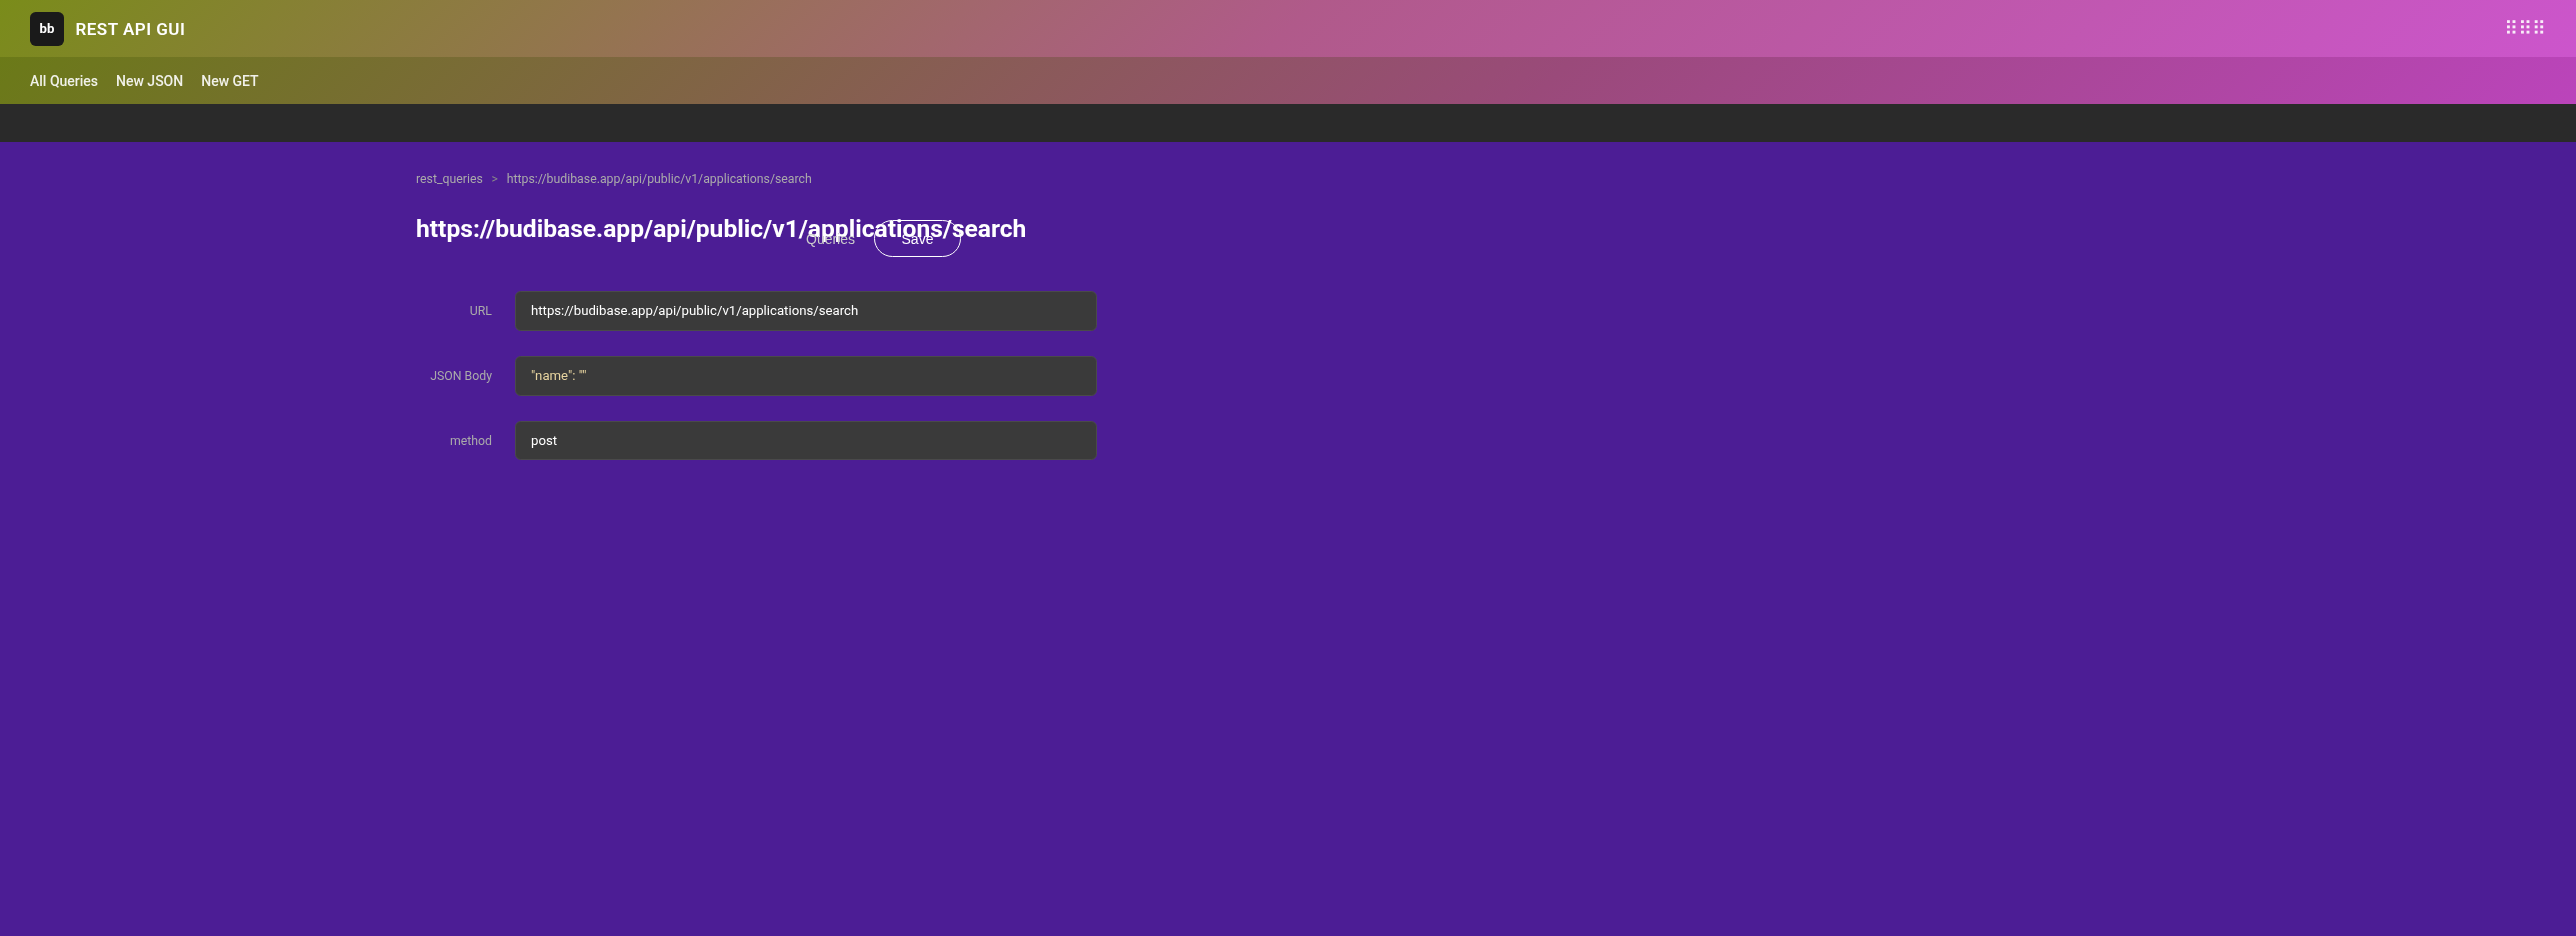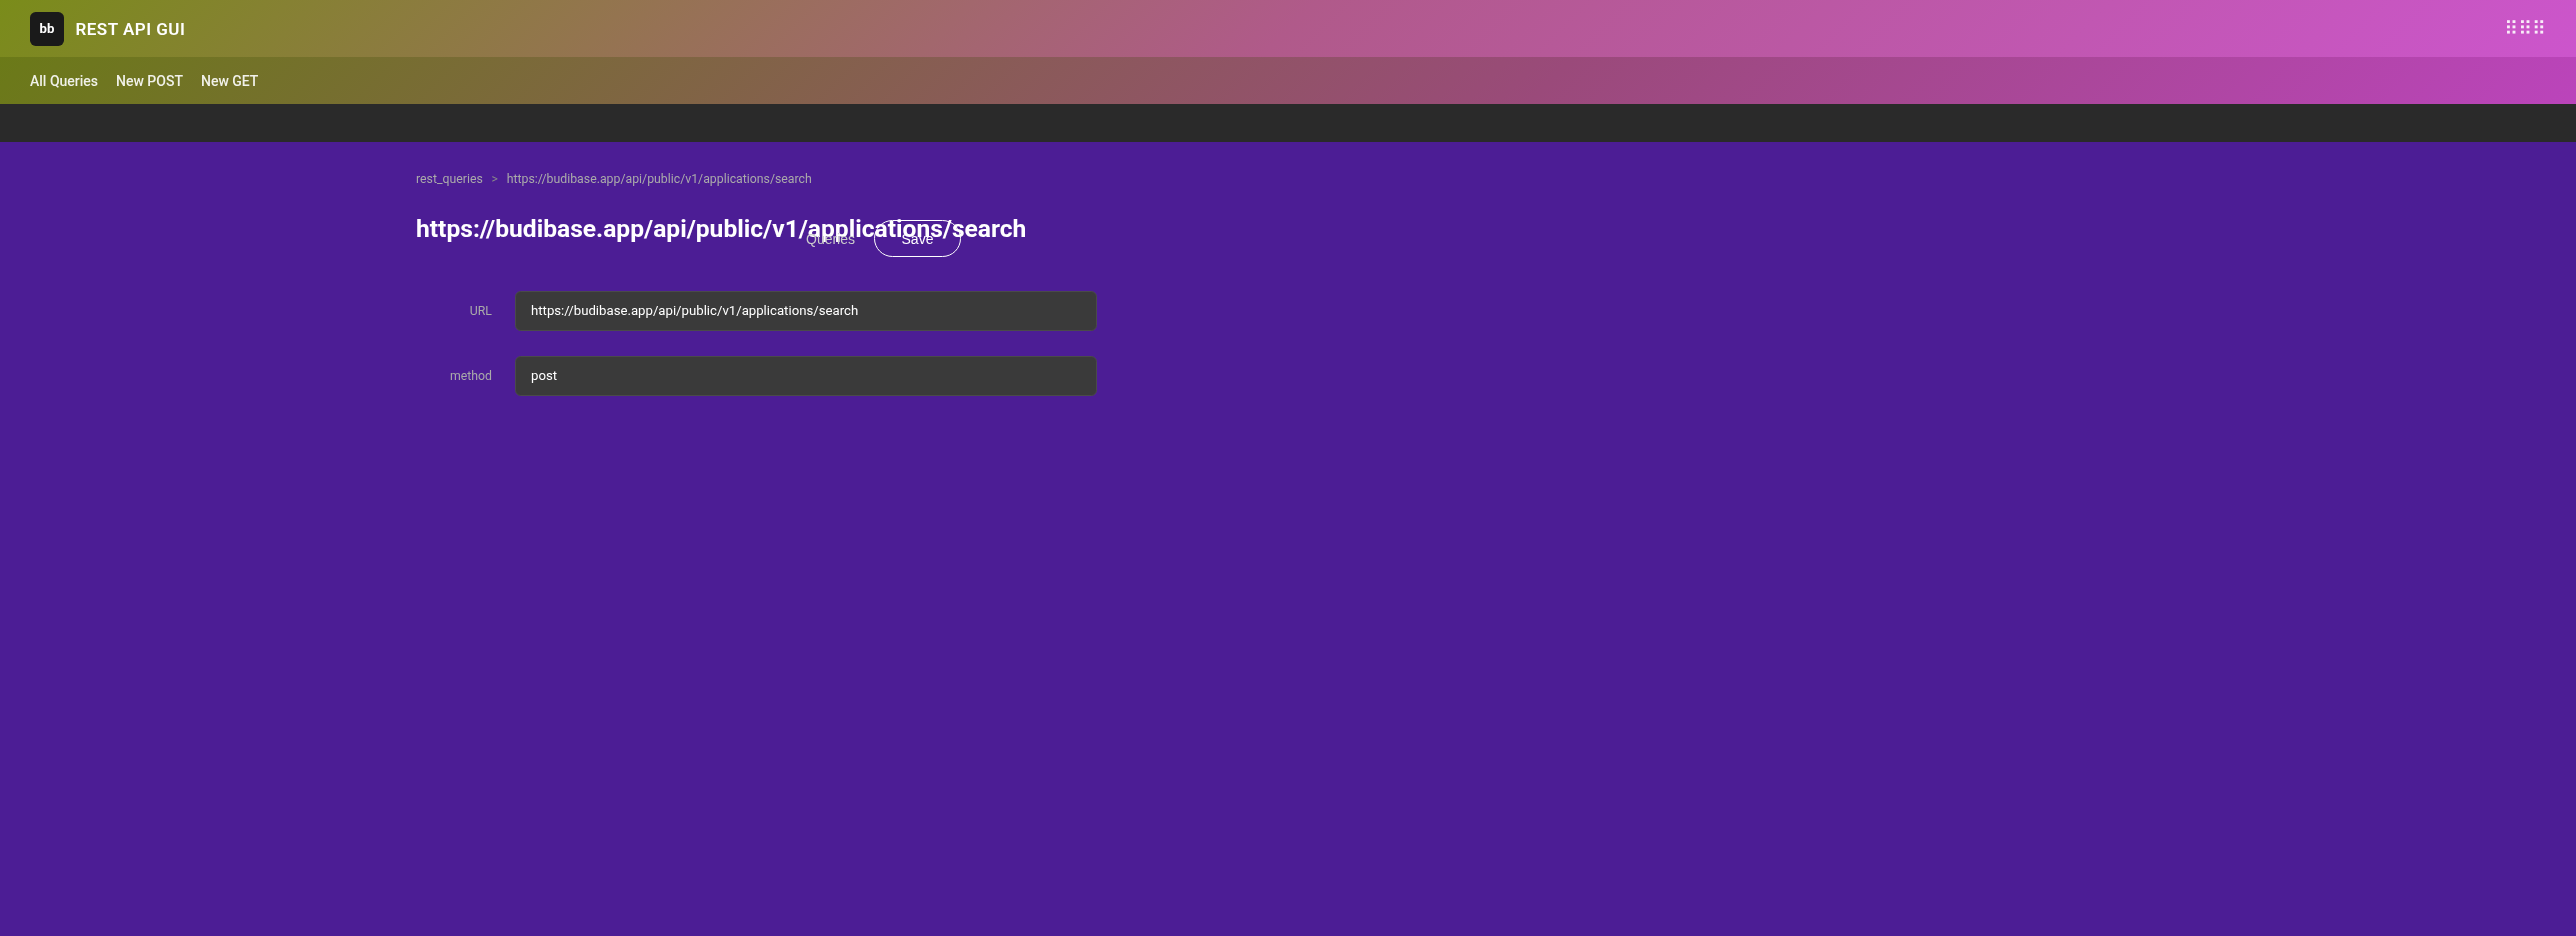--- a/index.html
+++ b/index.html
@@ -194,21 +194,21 @@
     </div>
     <span class="app-title">REST API GUI</span>
   </div>
   <div class="header-right">
     <span class="grid-icon">⠿⠿⠿</span>
   </div>
 </div>
 
 <div class="nav-bar">
   <a class="nav-item">All Queries</a>
-  <a class="nav-item">New POST</a>
+  <a class="nav-item">New JSON</a>
   <a class="nav-item">New GET</a>
 </div>
 
 <div class="main-content">
 
   <div class="breadcrumb">
     <span>rest_queries</span>
     <span class="breadcrumb-separator">&gt;</span>
     <span>https://budibase.app/api/public/v1/applications/search</span>
   </div>
@@ -221,20 +221,24 @@
     </div>
   </div>
 
   <div class="form-section">
 
     <div class="form-row">
       <label class="form-label">URL</label>
       <input class="form-input" type="text" value="https://budibase.app/api/public/v1/applications/search" style="">
     </div>
 
+    <div class="form-row">
+      <label class="form-label">JSON Body</label>
+      <input class="form-input json-body" type="text" value="&quot;name&quot;: &quot;&quot;" style="">
+    </div>
 
     <div class="form-row">
       <label class="form-label">method</label>
       <input class="form-input" type="text" value="post" style="">
     </div>
 
   </div>
 
 </div>
 

